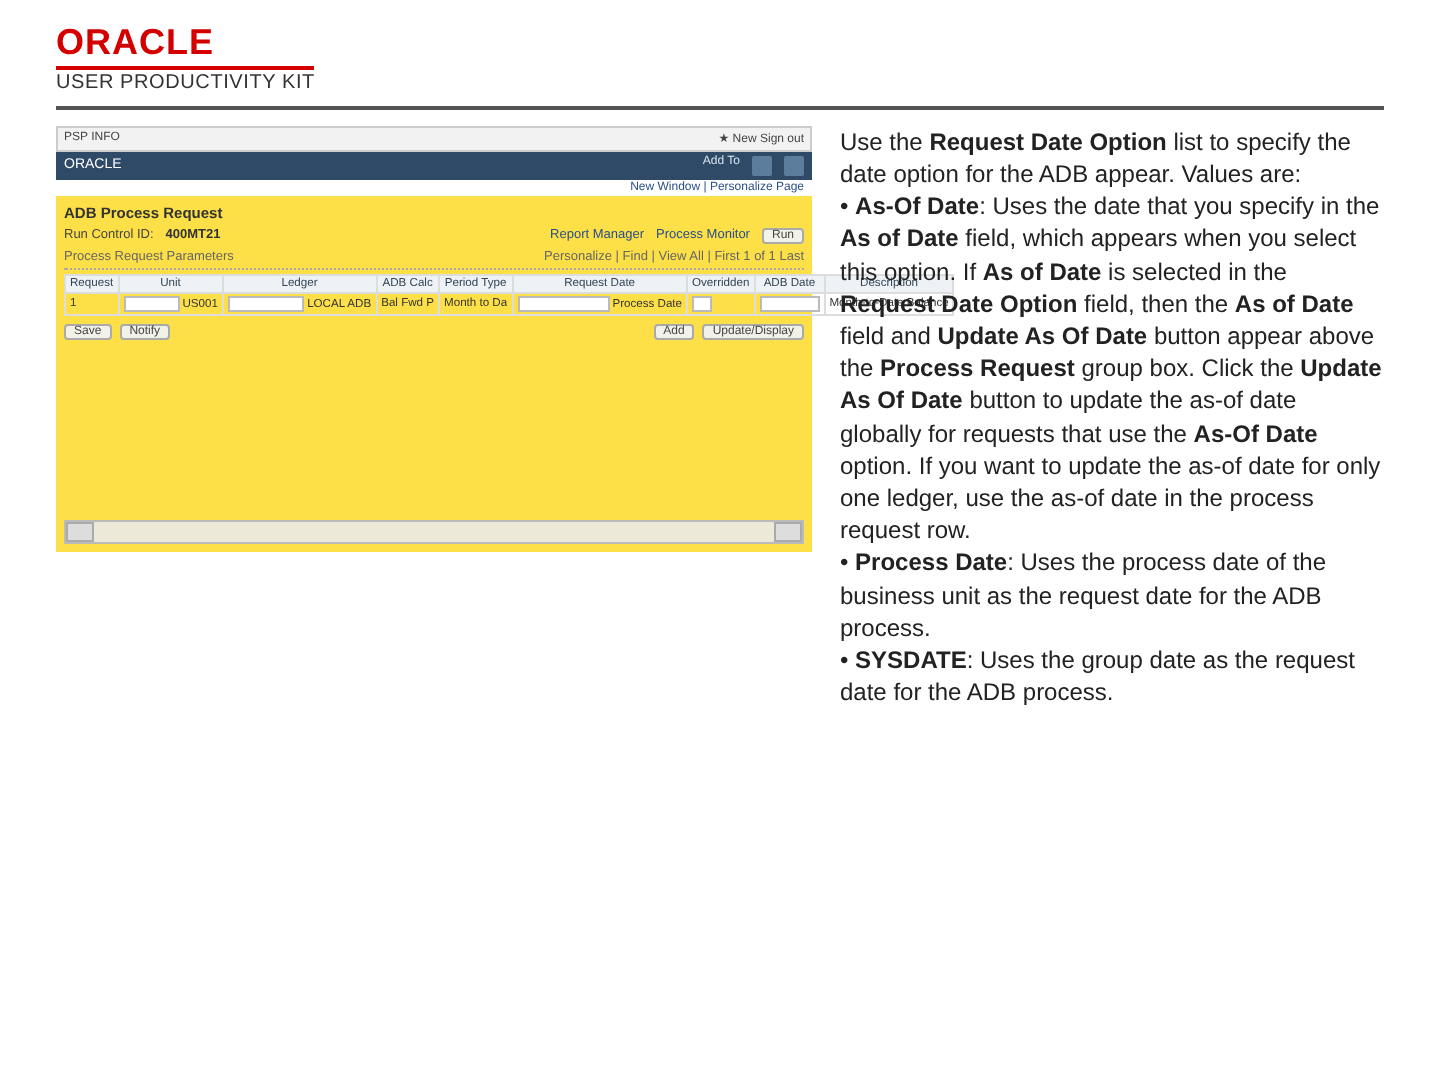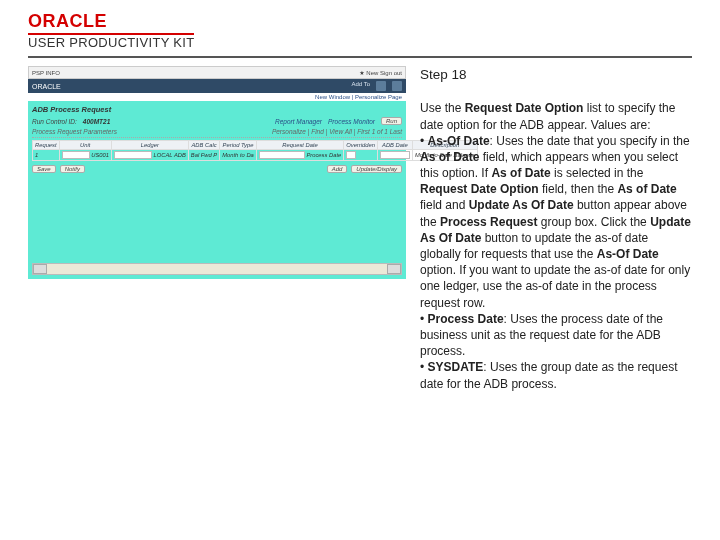--- a/index.html
+++ b/index.html
@@ -22,21 +22,21 @@
     margin-bottom: 6px;
   }
   .brand { line-height: 1.1; }
   .brand-oracle {
     color: #d40000;
     font-weight: bold;
     font-size: 18px;
     letter-spacing: 0.5px;
   }
   .brand-sub {
-    font-size: 13px;
+    font-size: 10px;
     letter-spacing: 0.3px;
     color: #333;
     border-top: 2px solid #d40000;
     padding-top: 1px;
     margin-top: 1px;
     display: inline-block;
   }
   .header-title {
     font-size: 15px;
     color: #111;
@@ -89,25 +89,24 @@
     border-radius: 1px;
   }
   .shot-sub {
     font-size: 6px;
     color: #2a4f87;
     text-align: right;
     padding: 1px 4px;
     background: #fff;
   }
   .shot-body {
-    background: #5eead4;
+    background: #fde047;
     padding: 4px;
     font-size: 6.5px;
     color: #333;
-    font-style: italic;
   }
   .shot-title {
     font-size: 7.5px;
     font-weight: bold;
     color: #333;
     margin-bottom: 3px;
   }
   .ln {
     display: flex;
     flex-wrap: wrap;
@@ -271,21 +270,20 @@
           <span style="flex:1"></span>
           <span class="btn">Add</span>
           <span class="btn">Update/Display</span>
         </div>
 
         <div class="hscroll"></div>
       </div>
     </div>
 
     <div class="right">
-      <div class="step">Step 18</div>
       <div>
         <span>Use the </span><b>Request Date Option</b><span> list to specify the date option for the ADB appear. Values are:</span><br>
         <span>• </span><b>As-Of Date</b><span>: Uses the date that you specify in the </span><b>As of Date</b><span> field, which appears when you select this option. If </span><b>As of Date</b><span> is selected in the </span><b>Request Date Option</b><span> field, then the </span><b>As of Date</b><span> field and </span><b>Update As Of Date</b><span> button appear above the </span><b>Process Request</b><span> group box. Click the </span><b>Update As Of Date</b><span> button to update the as-of date globally for requests that use the </span><b>As-Of Date</b><span> option. If you want to update the as-of date for only one ledger, use the as-of date in the process request row.</span><br>
         <span>• </span><b>Process Date</b><span>: Uses the process date of the business unit as the request date for the ADB process.</span><br>
         <span>• </span><b>SYSDATE</b><span>: Uses the group date as the request date for the ADB process.</span>
       </div>
     </div>
 
   </div>
 </div>

